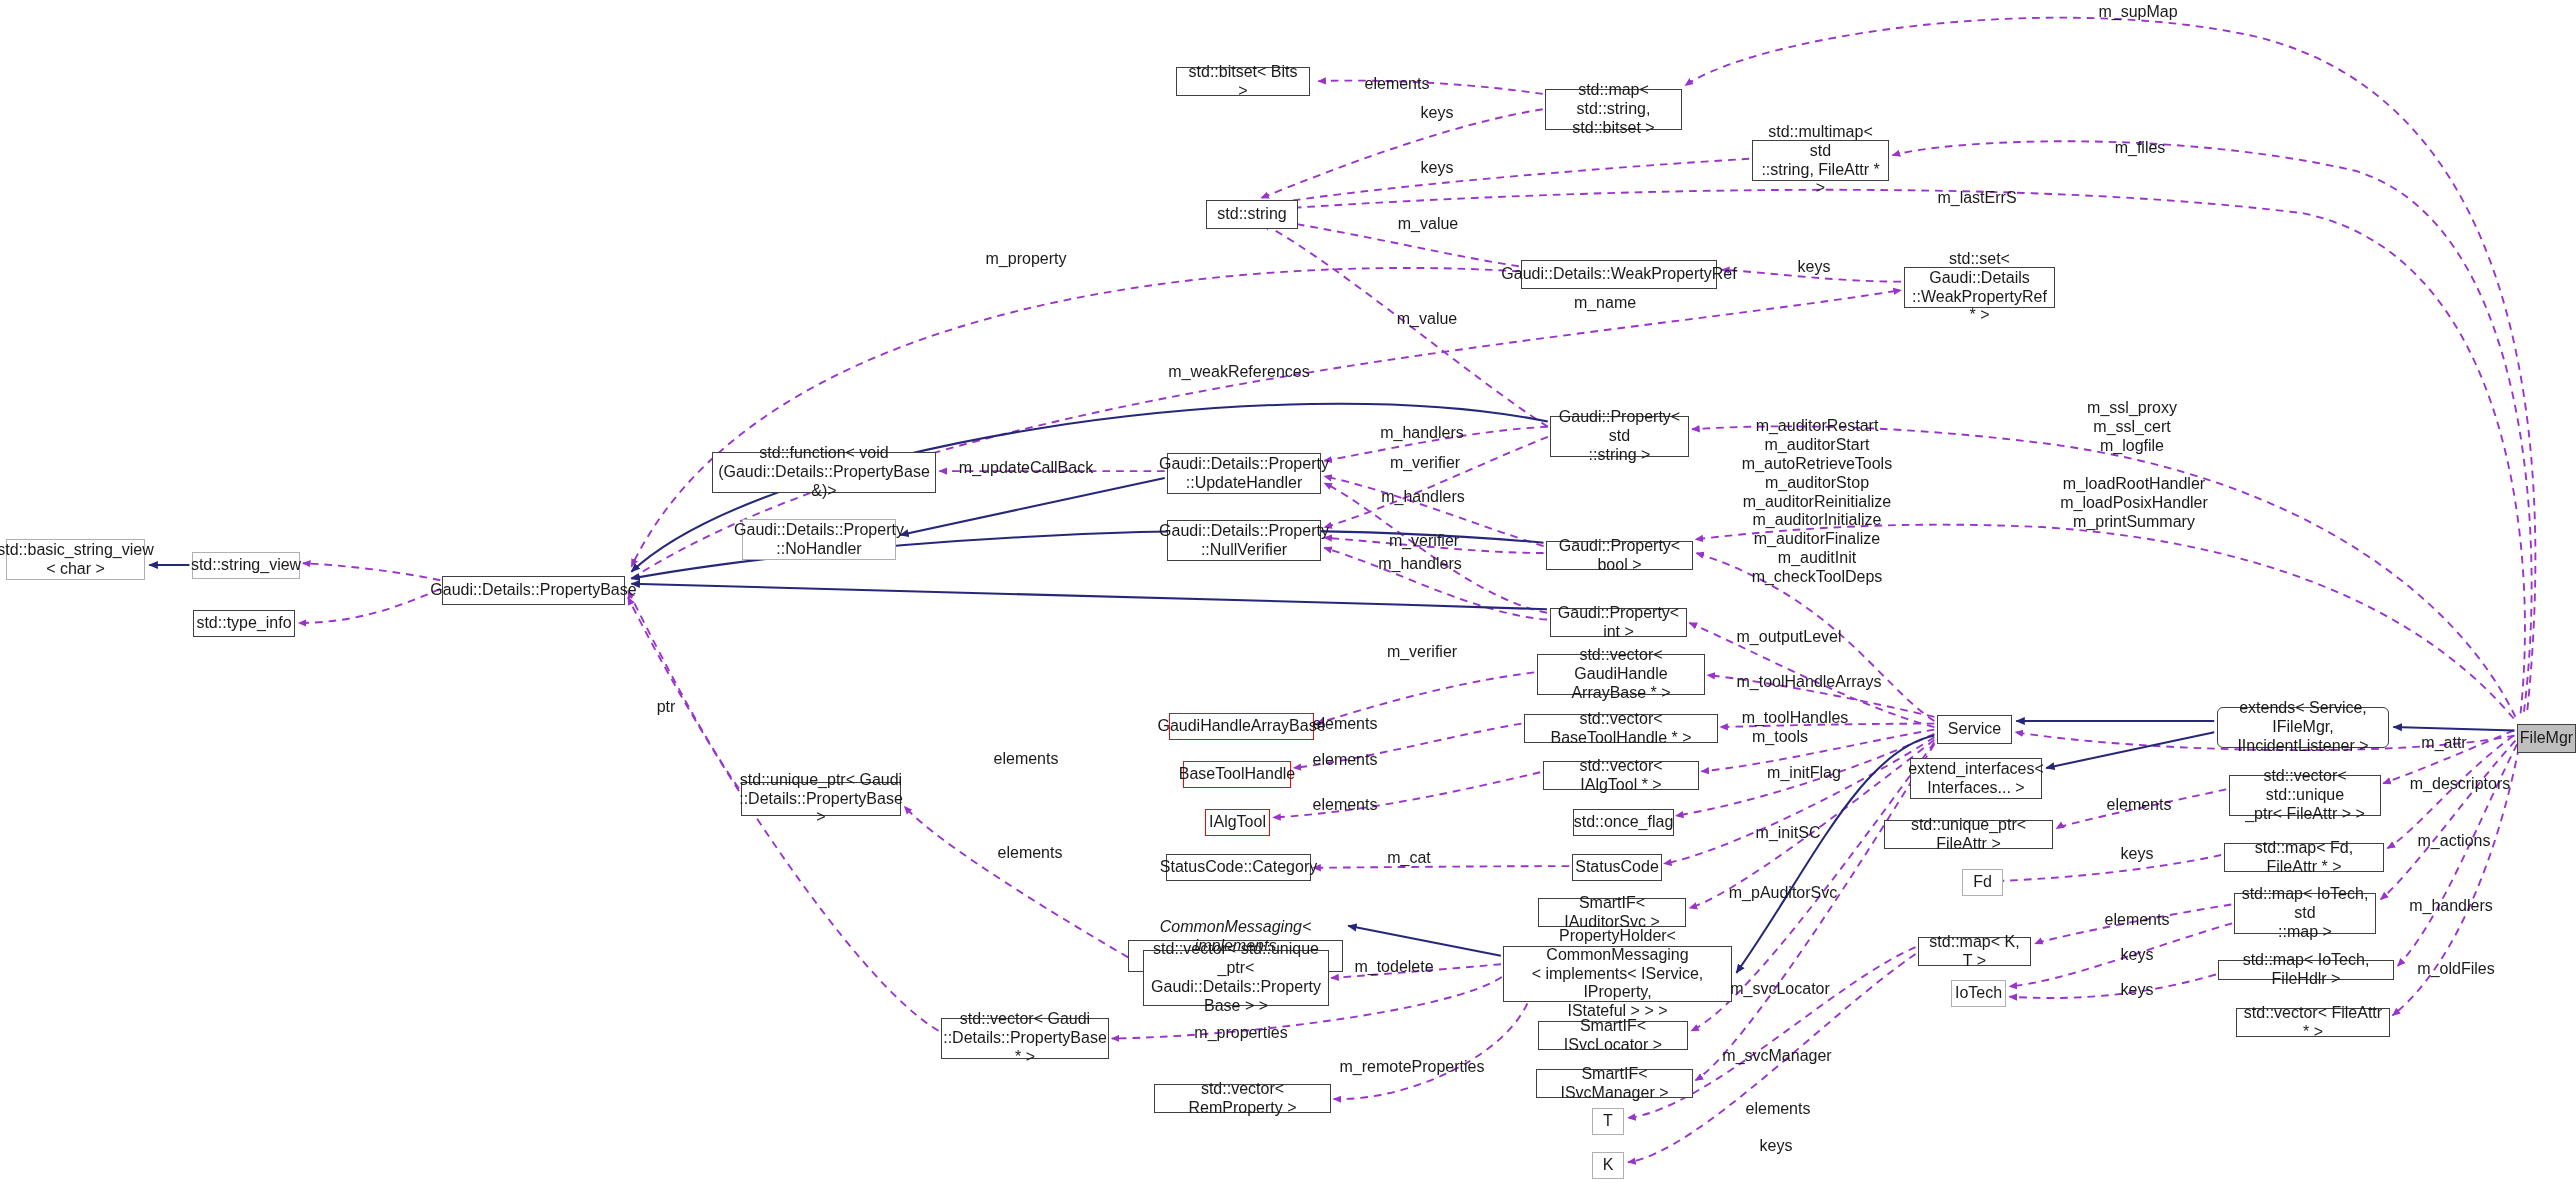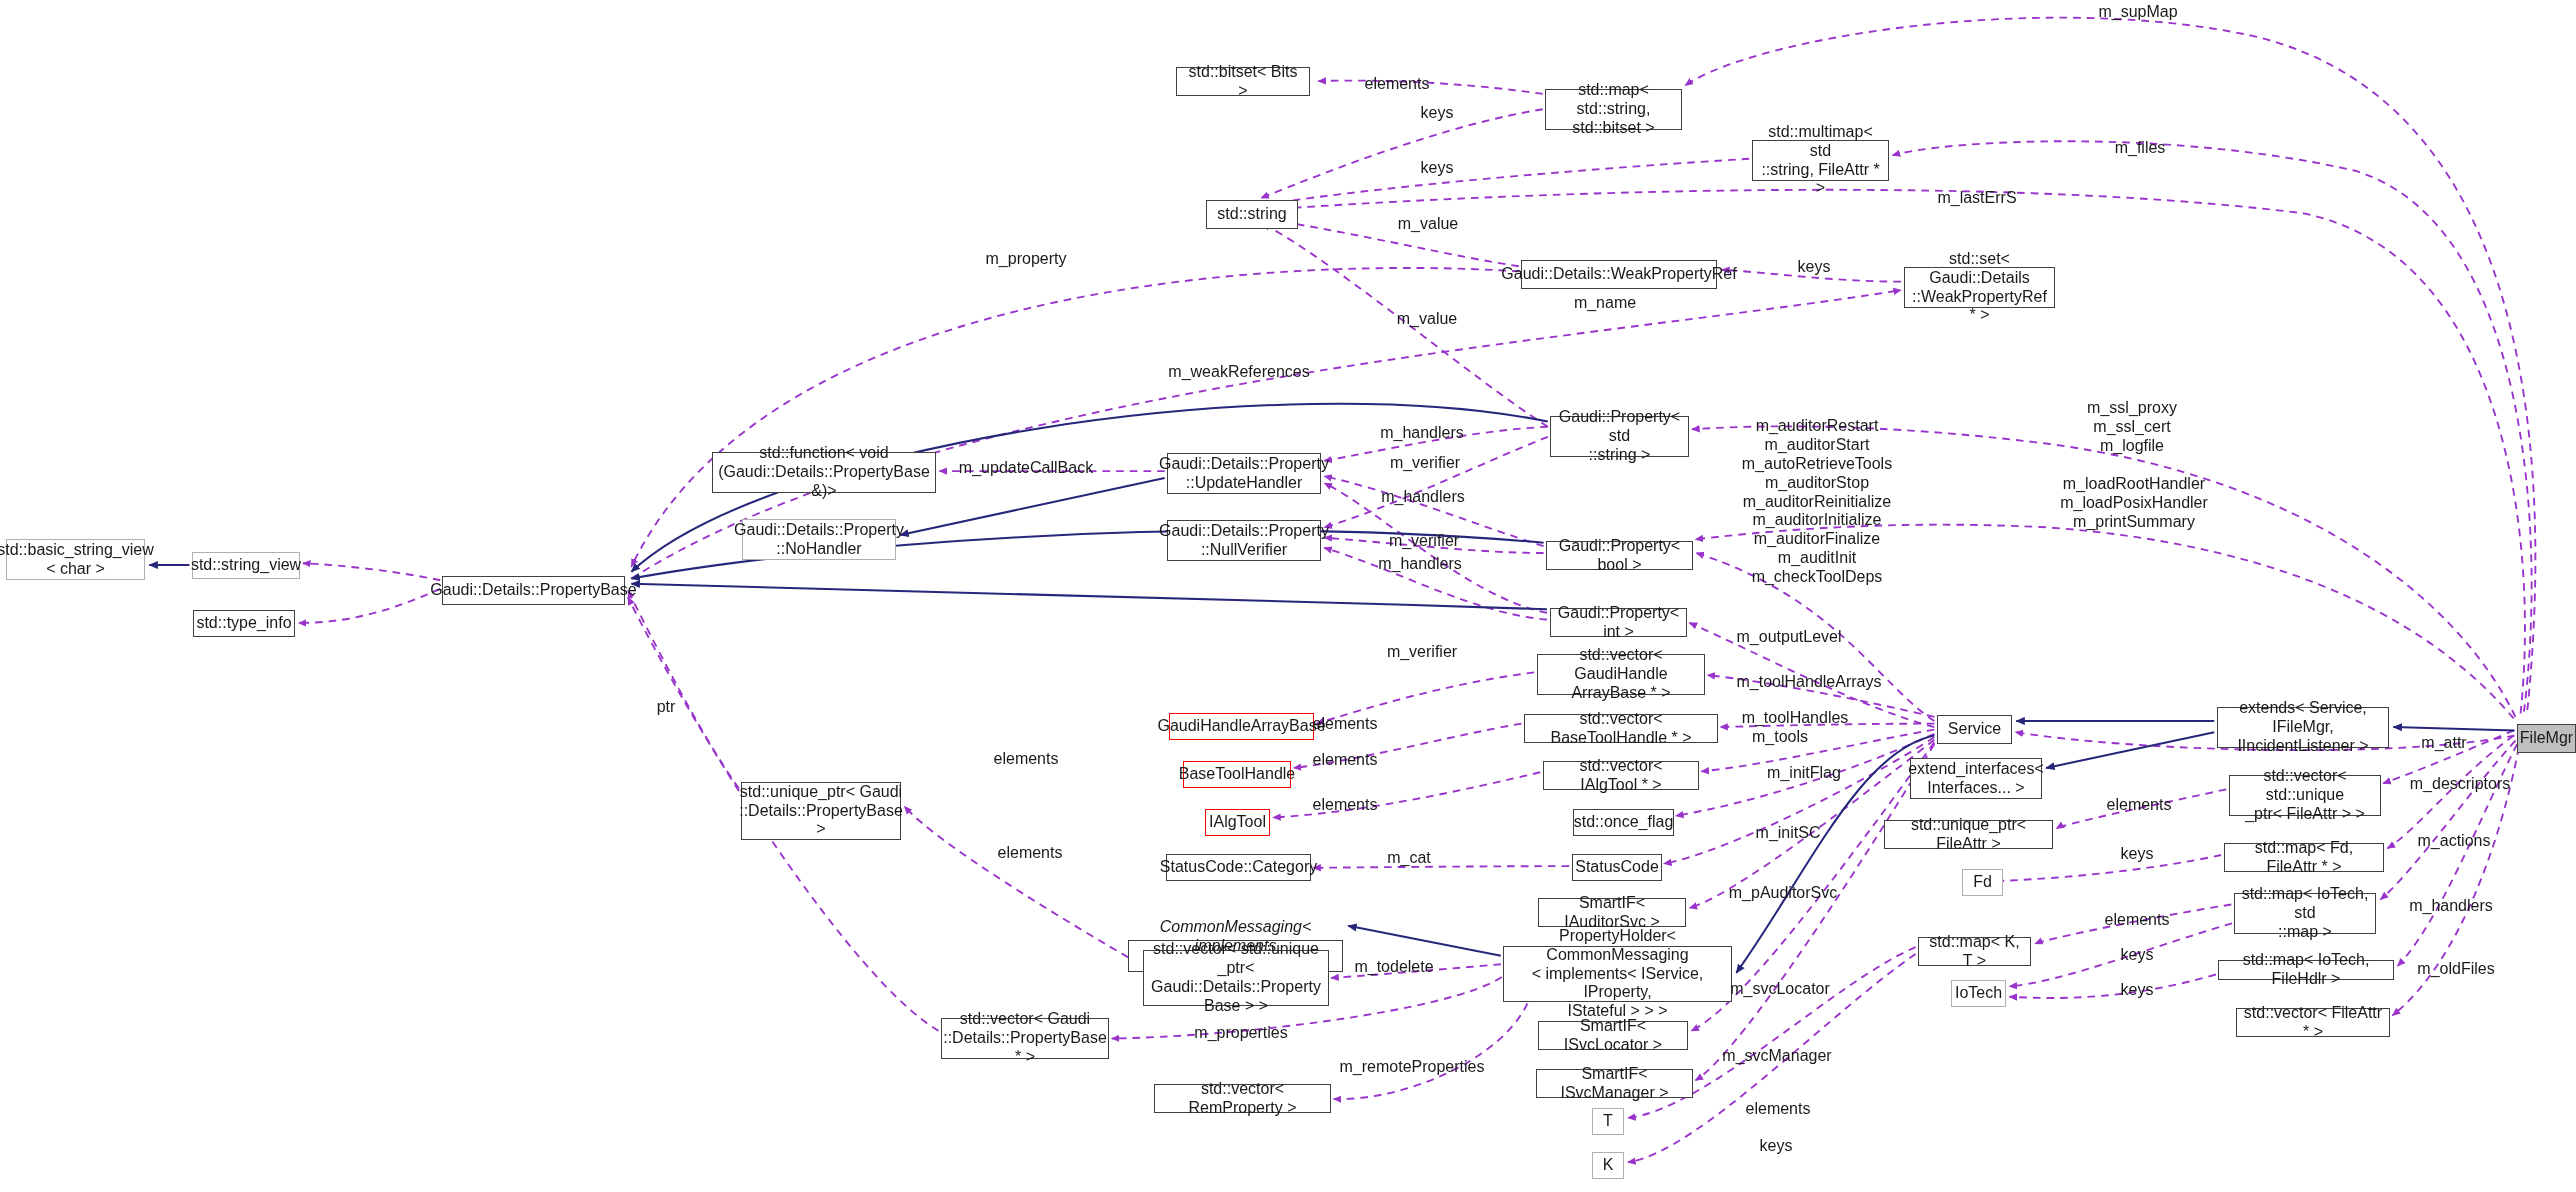--- a/index.html
+++ b/index.html
@@ -252,37 +252,37 @@
       <div class="node" style="left: 1572px; top: 854px; width: 90px; height: 27px;">StatusCode</div>
       <div class="node" style="left: 1128px; top: 940px; width: 215px; height: 32px; font-style: italic;">CommonMessaging&lt; implements
 &lt; IService, IProperty, IStateful &gt; &gt;</div>
       <div class="node" style="left: 1538px; top: 898px; width: 148px; height: 29px;">SmartIF&lt; IAuditorSvc &gt;</div>
       <div class="node" style="left: 1143px; top: 950px; width: 186px; height: 56px;">std::vector&lt; std::unique
 _ptr&lt; Gaudi::Details::Property
 Base &gt; &gt;</div>
       <div class="node" style="left: 1503px; top: 946px; width: 229px; height: 56px;">PropertyHolder&lt; CommonMessaging
 &lt; implements&lt; IService, IProperty,
 IStateful &gt; &gt; &gt;</div>
-      <div class="node" style="left: 741px; top: 782px; width: 160px; height: 58px;">std::unique_ptr&lt; Gaudi
+      <div class="node" style="left: 741px; top: 782px; width: 160px; height: 34px;">std::unique_ptr&lt; Gaudi
 ::Details::PropertyBase &gt;</div>
       <div class="node" style="left: 941px; top: 1018px; width: 168px; height: 41px;">std::vector&lt; Gaudi
 ::Details::PropertyBase * &gt;</div>
       <div class="node" style="left: 1538px; top: 1021px; width: 150px; height: 29px;">SmartIF&lt; ISvcLocator &gt;</div>
       <div class="node" style="left: 1154px; top: 1084px; width: 177px; height: 29px;">std::vector&lt; RemProperty &gt;</div>
       <div class="node" style="left: 1536px; top: 1069px; width: 157px; height: 29px;">SmartIF&lt; ISvcManager &gt;</div>
       <div class="node light" style="left: 1592px; top: 1108px; width: 32px; height: 27px;">T</div>
       <div class="node light" style="left: 1592px; top: 1152px; width: 32px; height: 27px;">K</div>
       <div class="node" style="left: 1937px; top: 715px; width: 75px; height: 29px;">Service</div>
       <div class="node" style="left: 1910px; top: 758px; width: 132px; height: 41px;">extend_interfaces&lt;
 Interfaces... &gt;</div>
       <div class="node" style="left: 1884px; top: 820px; width: 169px; height: 29px;">std::unique_ptr&lt; FileAttr &gt;</div>
       <div class="node light" style="left: 1930px; top: 869px; width: 41px; height: 27px; margin-left: 32px;">Fd</div>
       <div class="node" style="left: 1918px; top: 937px; width: 113px; height: 29px;">std::map&lt; K, T &gt;</div>
       <div class="node light" style="left: 1951px; top: 980px; width: 55px; height: 27px;">IoTech</div>
-      <div class="node" style="left: 2217px; top: 707px; width: 172px; height: 41px;">extends&lt; Service, IFileMgr,
+      <div class="node" style="left: 2217px; top: 707px; width: 172px; height: 41px; border-radius: 6px;">extends&lt; Service, IFileMgr,
 IIncidentListener &gt;</div>
       <div class="node" style="left: 2229px; top: 775px; width: 152px; height: 41px;">std::vector&lt; std::unique
 _ptr&lt; FileAttr &gt; &gt;</div>
       <div class="node" style="left: 2224px; top: 843px; width: 160px; height: 29px;">std::map&lt; Fd, FileAttr * &gt;</div>
       <div class="node" style="left: 2234px; top: 893px; width: 142px; height: 41px;">std::map&lt; IoTech, std
 ::map &gt;</div>
       <div class="node" style="left: 2218px; top: 960px; width: 176px; height: 20px;">std::map&lt; IoTech, FileHdlr &gt;</div>
       <div class="node" style="left: 2236px; top: 1008px; width: 154px; height: 29px;">std::vector&lt; FileAttr * &gt;</div>
       <div class="node current" style="left: 2517px; top: 724px; width: 59px; height: 29px;">FileMgr</div>
     </div>

